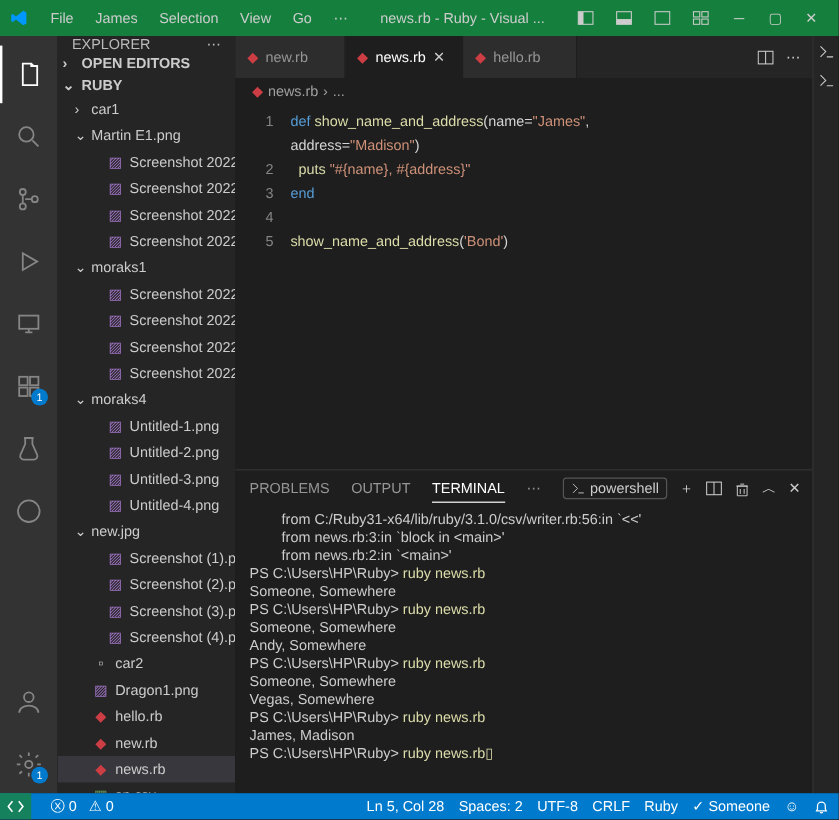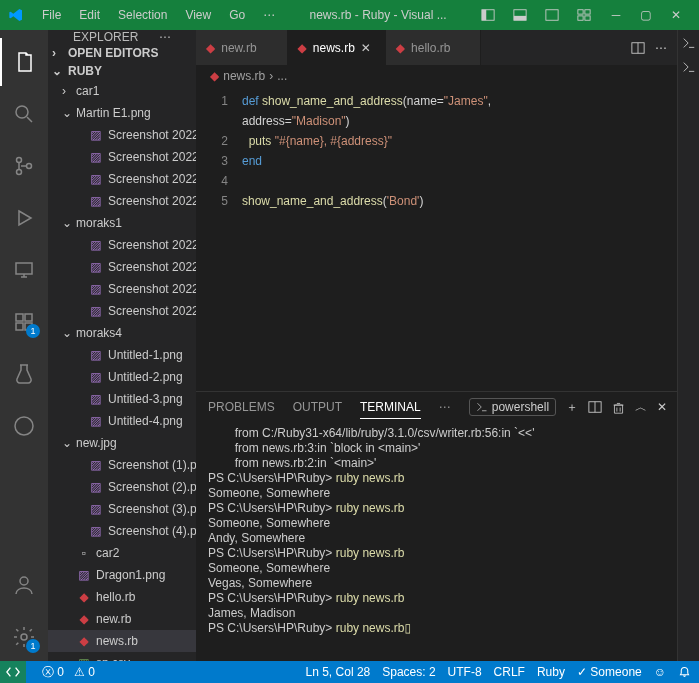--- a/index.html
+++ b/index.html
@@ -10,21 +10,21 @@
 .titlebar .title{flex:1;text-align:center;color:#ccc;font-size:12px}
 .titlebar .win-ctrl{display:flex;gap:0}
 .titlebar .win-btn{width:30px;height:30px;display:flex;align-items:center;justify-content:center;color:#ccc;cursor:pointer}
 .main{flex:1;display:flex;overflow:hidden}
 .activitybar{width:48px;background:#333;display:flex;flex-direction:column;align-items:center;padding-top:8px;gap:4px}
 .activitybar .ab-item{width:48px;height:48px;display:flex;align-items:center;justify-content:center;color:#858585;cursor:pointer;position:relative}
 .activitybar .ab-item.active{color:#fff;border-left:2px solid #fff}
 .activitybar .ab-spacer{flex:1}
 .badge{position:absolute;bottom:8px;right:8px;background:#007acc;color:#fff;border-radius:8px;font-size:9px;min-width:14px;height:14px;display:flex;align-items:center;justify-content:center;padding:0 3px}
 .sidebar{width:148px;background:#252526;display:flex;flex-direction:column;overflow:hidden}
-.sidebar-header{height:35px;display:flex;align-items:center;justify-content:space-between;padding:0 25px;color:#bbb;font-size:11px}
+.sidebar-header{height:35px;display:flex;align-items:center;justify-content:space-between;padding:0 12px;color:#bbb;font-size:11px}
 .sec-title{display:flex;align-items:center;padding:2px 4px;color:#ccc;font-weight:700;font-size:11px;cursor:pointer;gap:4px}
 .sec-title .chev{width:12px;display:inline-block}
 .tree{padding-left:0}
 .tree-item{display:flex;align-items:center;padding:1px 4px 1px 8px;color:#ccc;cursor:pointer;gap:4px;white-space:nowrap;overflow:hidden;text-overflow:ellipsis;height:22px;font-size:13px}
 .tree-item.selected{background:#37373d}
 .tree-item .ti-icon{width:16px;text-align:center;flex-shrink:0}
 .tree-item .chev{width:10px;flex-shrink:0}
 .tree-item.depth1{padding-left:14px}
 .tree-item.depth2{padding-left:26px}
 .fi-green{color:#6a9955}
@@ -51,35 +51,35 @@
 .panel-tab.active{color:#fff;border-bottom:1px solid #fff}
 .panel-actions{margin-left:auto;display:flex;align-items:center;gap:10px;color:#ccc}
 .panel-actions .pa{cursor:pointer}
 .terminal{flex:1;padding:4px 12px;font-family:Consolas,'Courier New',monospace;font-size:12px;line-height:15px;overflow:hidden;color:#ccc}
 .term-line{white-space:pre}
 .term-yellow{color:#dcdcaa}
 .term-path{color:#ccc}
 .side-panel{width:22px;background:#252526;border-left:1px solid #333;display:flex;flex-direction:column;align-items:center;padding-top:6px;gap:10px;color:#ccc}
 .statusbar{height:22px;background:#007acc;display:flex;align-items:center;color:#fff;font-size:12px;padding:0 8px;gap:12px}
 .statusbar .sb-left{display:flex;align-items:center;gap:10px}
-.statusbar .sb-right{margin-left:auto;display:flex;align-items:flex-start;gap:12px}
+.statusbar .sb-right{margin-left:auto;display:flex;align-items:flex-end;gap:12px}
 .statusbar .remote{background:#16825d;height:22px;display:flex;align-items:center;padding:0 6px;margin-left:-8px;margin-right:4px}
 svg{display:block}
 </style>
 </head>
 <body>
 
 <div class="titlebar">
   <span class="logo">
     <svg viewBox="0 0 24 24" width="16" height="16">
         <path fill="#0098ff" d="M17 3l4 2v14l-4 2-9-7-4 3-2-1V8l2-1 4 3 9-7z"></path>
       </svg>
   </span>
   <span class="menu-item">File</span>
-  <span class="menu-item">Edit</span>
+  <span class="menu-item">James</span>
   <span class="menu-item">Selection</span>
   <span class="menu-item">View</span>
   <span class="menu-item">Go</span>
   <span class="menu-item">⋯</span>
   <span class="title">news.rb - Ruby - Visual ...</span>
   <span class="win-btn">
       <svg width="14" height="14" viewBox="0 0 16 16">
         <rect x="1" y="2" width="14" height="12" fill="none" stroke="#ccc"></rect>
         <rect x="1" y="2" width="5" height="12" fill="#ccc"></rect>
       </svg>

